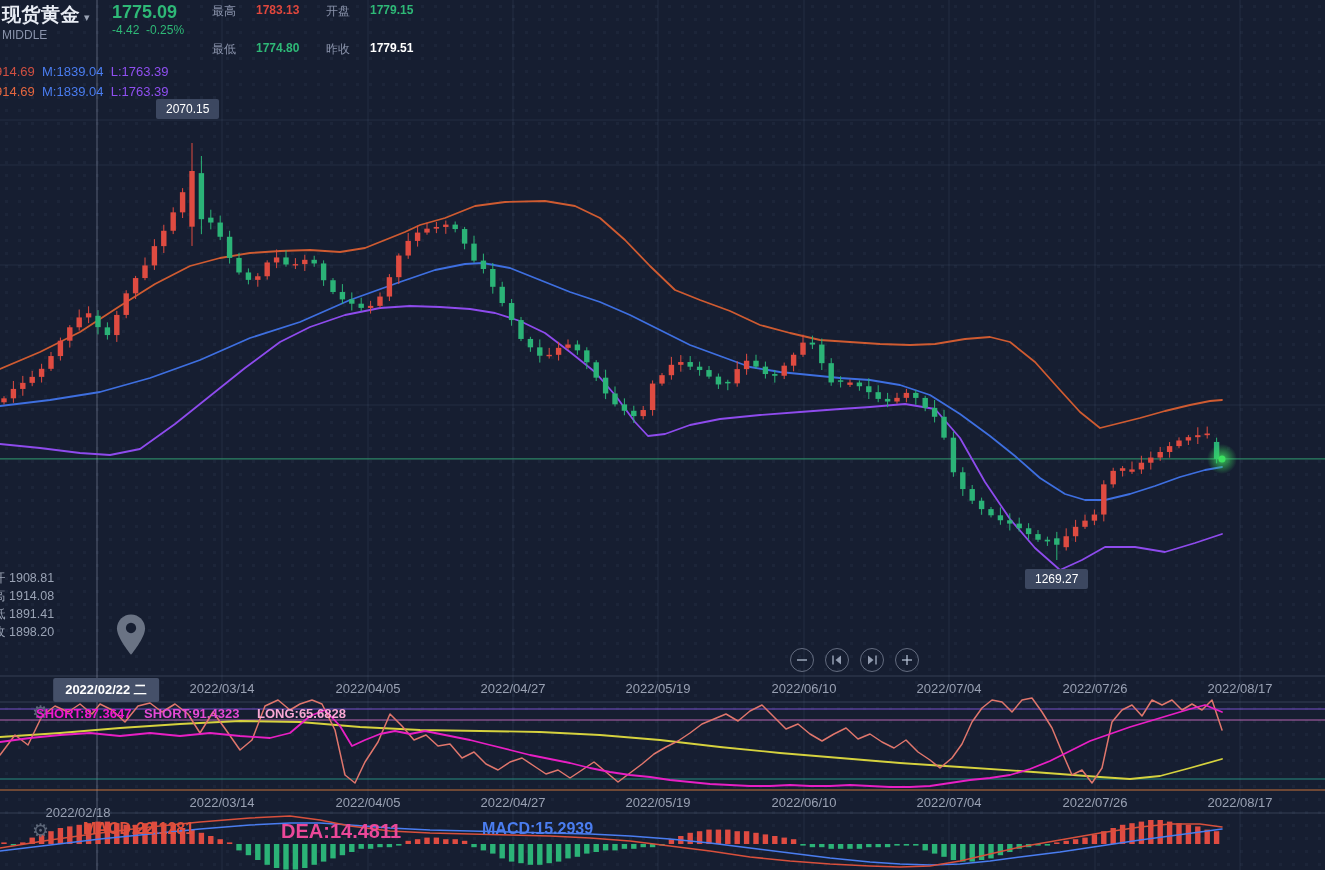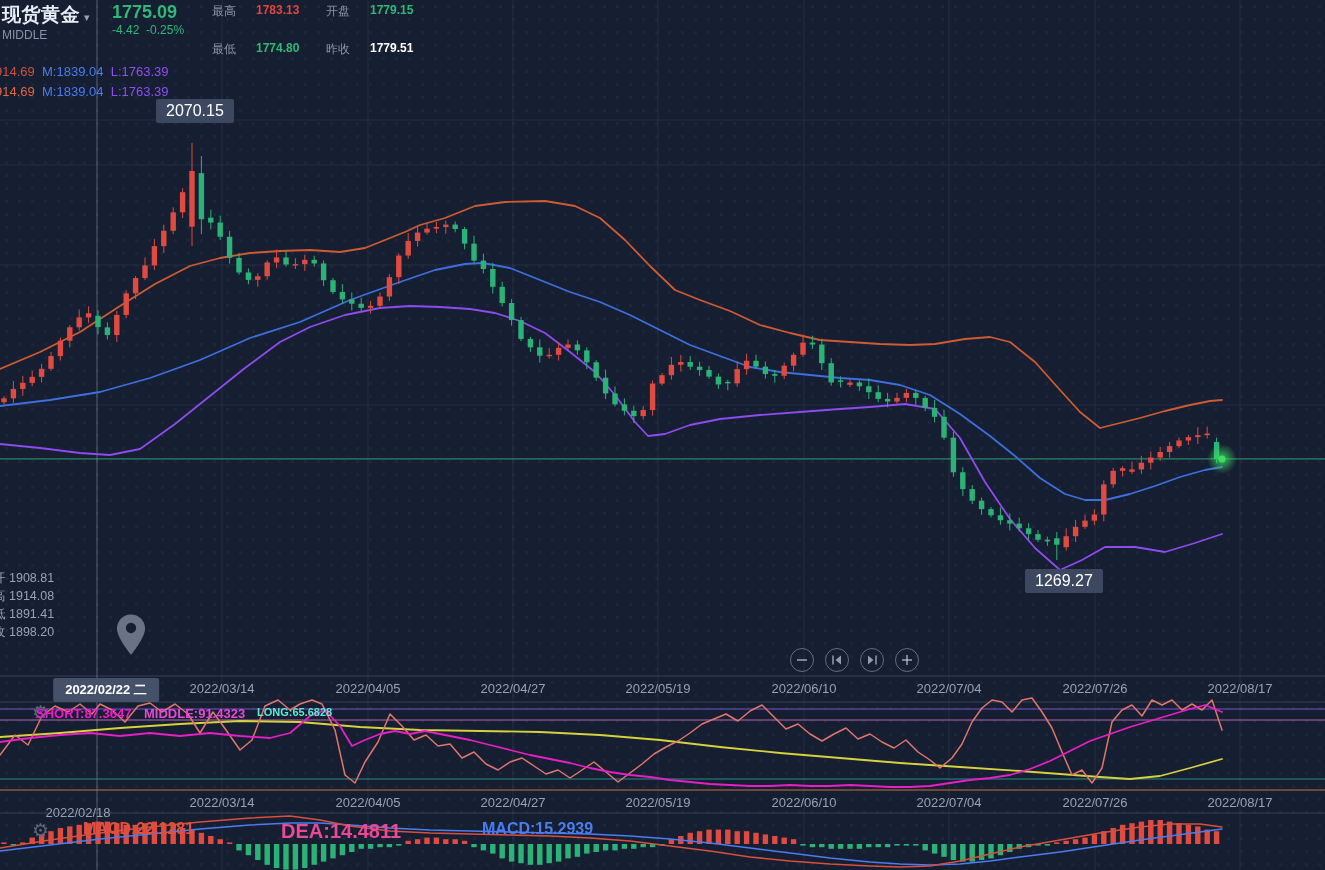--- a/index.html
+++ b/index.html
@@ -13,21 +13,21 @@
   .abs{position:absolute;}
   .hdr-title{font-size:19px;font-weight:bold;letter-spacing:.5px;}
   .hdr-sym{font-size:12px;color:#8a93ab;}
   .caret{font-size:11px;color:#9aa3b5;margin-left:4px;}
   .price-big{font-size:18px;font-weight:bold;color:#2eb977;}
   .price-sub{font-size:12px;color:#2eb977;}
   .stat-lbl{color:#8a93ab;font-size:12px;}
   .stat-val{font-size:12px;font-weight:bold;}
   .ind-row{font-size:13px;white-space:nowrap;}
   .clipL{overflow:hidden;}
-  .note-box{background:rgba(62,74,99,.95);border-radius:2px;color:#fff;font-size:16px;
+  .note-box{background:rgba(62,74,99,.95);border-radius:2px;color:#fff;font-size:12px;
     padding:3px 10px;white-space:nowrap;text-align:center;}
   .date-lbl{position:absolute;transform:translateX(-50%);font-size:13px;color:#99a1b3;white-space:nowrap;}
   .date-hl{position:absolute;transform:translateX(-50%);background:#455069;color:#fff;
     font-size:13px;font-weight:bold;padding:3px 12px;border-radius:2px;white-space:nowrap;}
   .ohlc-row{font-size:12.5px;color:#9aa3b5;white-space:nowrap;line-height:18px;}
   .nav-btn{position:absolute;width:24px;height:24px;border:1.4px solid rgba(190,200,220,.45);
     border-radius:50%;color:rgba(190,200,220,.75);display:flex;align-items:center;justify-content:center;
     font-size:13px;line-height:1;box-sizing:border-box;background:transparent;cursor:pointer;}
   .nav-btn svg{display:block;}
   .gear{position:absolute;color:#5d6779;font-size:19px;line-height:1;cursor:pointer;}
@@ -567,21 +567,21 @@
       <div class="date-lbl" style="left: 949px; top: 795px;">2022/07/04</div>
       <div class="date-lbl" style="left: 1095px; top: 795px;">2022/07/26</div>
       <div class="date-lbl" style="left: 1240px; top: 795px;">2022/08/17</div>
     </div>
 
   <div class="gear" style="left:32px;top:703px;">⚙</div>
   <div class="gear" style="left:32px;top:821px;">⚙</div>
 
   <div id="p1labels">
       <div class="pane-lbl" style="left: 36px; top: 706px; color: rgb(240, 25, 206); font-size: 13px;">SHORT:87.3647</div>
-      <div class="pane-lbl" style="left: 144px; top: 706px; color: rgb(229, 74, 212); font-size: 13px;">MIDDLE:91.4323</div>
-      <div class="pane-lbl" style="left: 257px; top: 706px; color: #5eead4; font-size: 11px;">LONG:65.6828</div>
+      <div class="pane-lbl" style="left: 144px; top: 706px; color: rgb(229, 74, 212); font-size: 13px;">SHORT:91.4323</div>
+      <div class="pane-lbl" style="left: 257px; top: 706px; color: #f9a8d4; font-size: 13px;">LONG:65.6828</div>
     </div>
   <div id="macdlabels">
       <div class="pane-lbl" style="left: 83px; top: 820px; color: rgb(224, 80, 60); font-size: 16px;">MACD:22.1281</div>
       <div class="pane-lbl" style="left: 281px; top: 820px; color: #ec4899; font-size: 20px;">DEA:14.4811</div>
       <div class="pane-lbl" style="left: 482px; top: 820px; color: rgb(74, 125, 240); font-size: 16px;">MACD:15.2939</div>
     </div>
 </div>
 
 </body></html>

